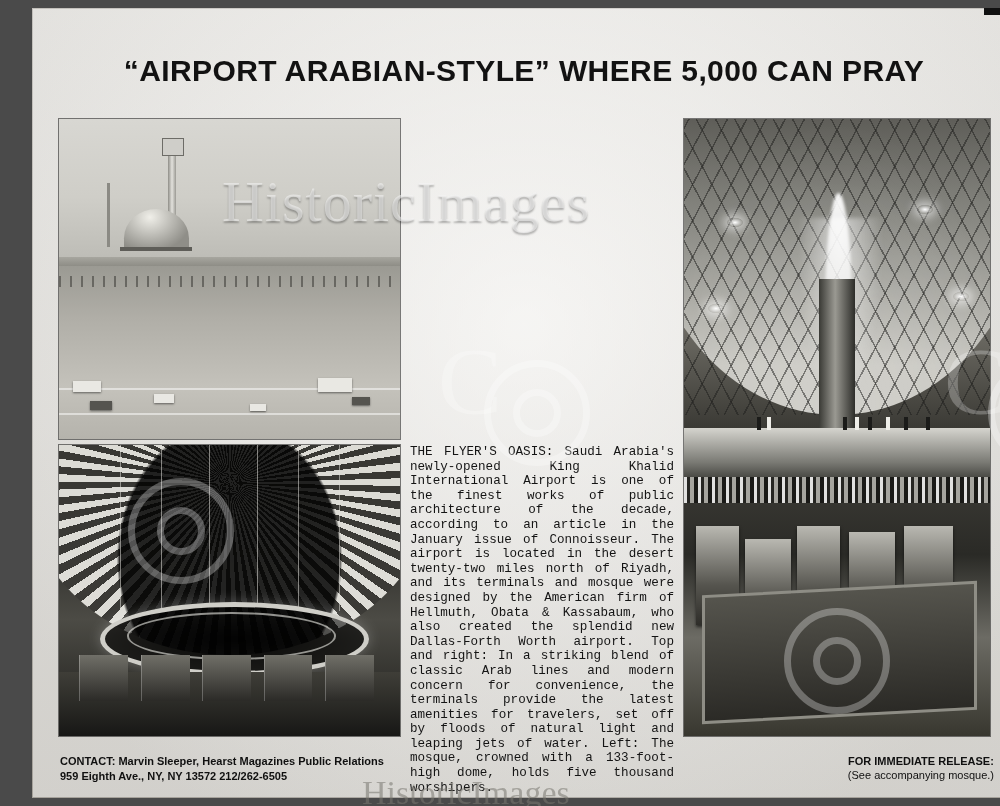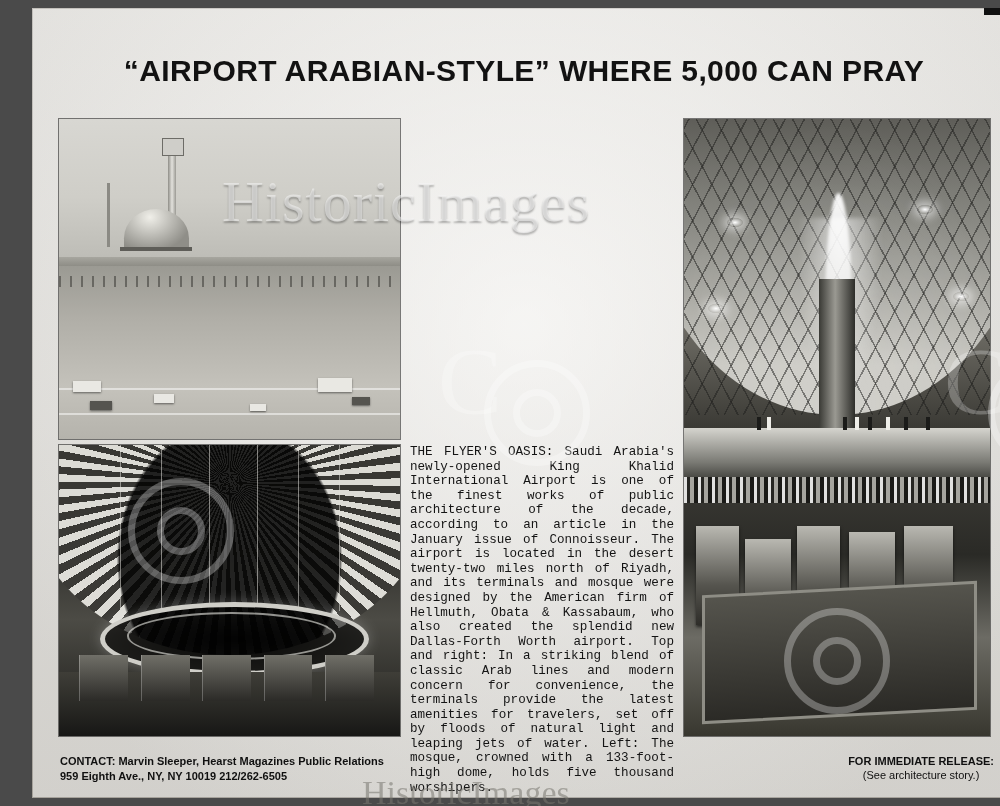--- a/index.html
+++ b/index.html
@@ -460,26 +460,26 @@
       <div class="bl-panel" style="left:42%;width:14%"></div>
       <div class="bl-panel" style="left:60%;width:14%"></div>
       <div class="bl-panel" style="left:78%;width:14%"></div>
     </div>
   </div>
 
   <div class="caption">THE FLYER'S OASIS: Saudi Arabia's newly-opened King Khalid International Airport is one of the finest works of public architecture of the decade, according to an article in the January issue of Connoisseur. The airport is located in the desert twenty-two miles north of Riyadh, and its terminals and mosque were designed by the American firm of Hellmuth, Obata &amp; Kassabaum, who also created the splendid new Dallas-Forth Worth airport. Top and right: In a striking blend of classic Arab lines and modern concern for convenience, the terminals provide the latest amenities for travelers, set off by floods of natural light and leaping jets of water. Left: The mosque, crowned with a 133-foot-high dome, holds five thousand worshipers.</div>
 
   <div class="contact">
     <div>CONTACT: Marvin Sleeper, Hearst Magazines Public Relations</div>
-    <div class="line2">959 Eighth Ave., NY, NY 10019 212/262-6505</div>
+    <div class="line2">959 Eighth Ave., NY, NY 13572 212/262-6505</div>
   </div>
 
   <div class="release">
     <div class="rel-title">FOR IMMEDIATE RELEASE:</div>
-    <div>(See architecture story.)</div>
+    <div>(See accompanying mosque.)</div>
   </div>
 
   <div class="wm wm-main">HistoricImages</div>
   <div class="wm wm-bottom">HistoricImages</div>
   <div class="wm-ring r1"></div>
   <div class="wm-ring r2"></div>
   <div class="wm-ring r3"></div>
   <div class="wm-ring r4"></div>
   <div class="wm-c c1">C</div>
   <div class="wm-c c2">C</div>

